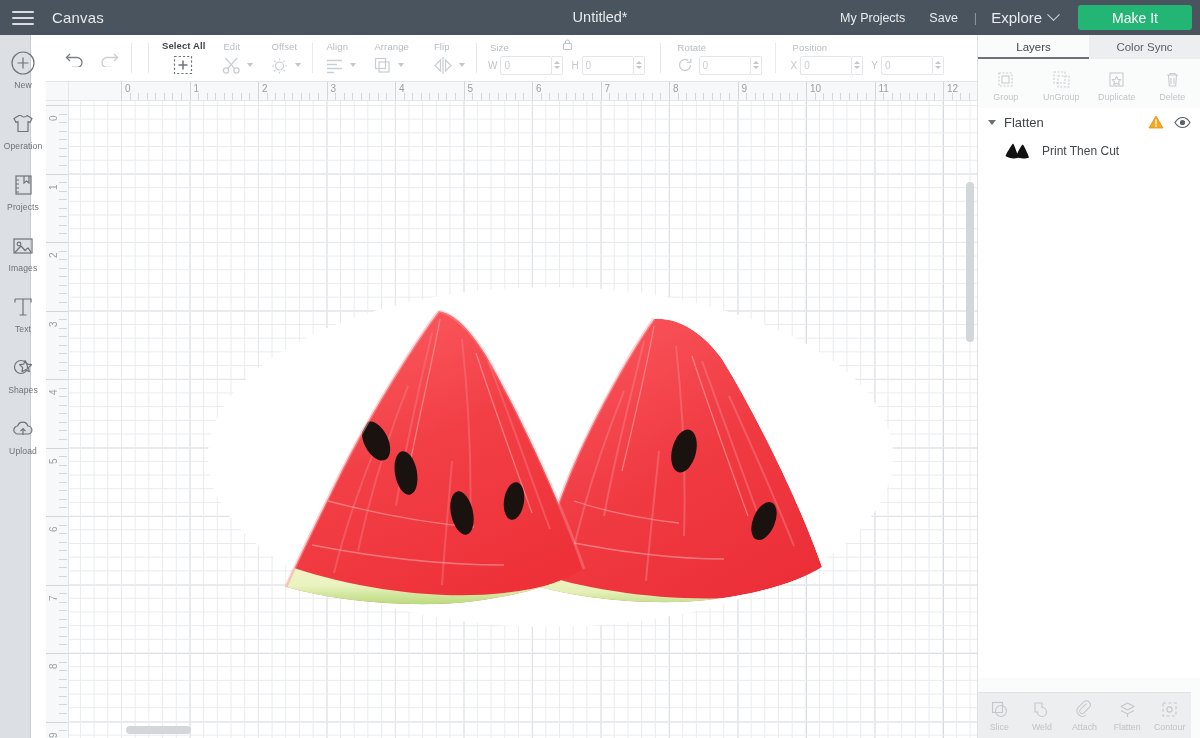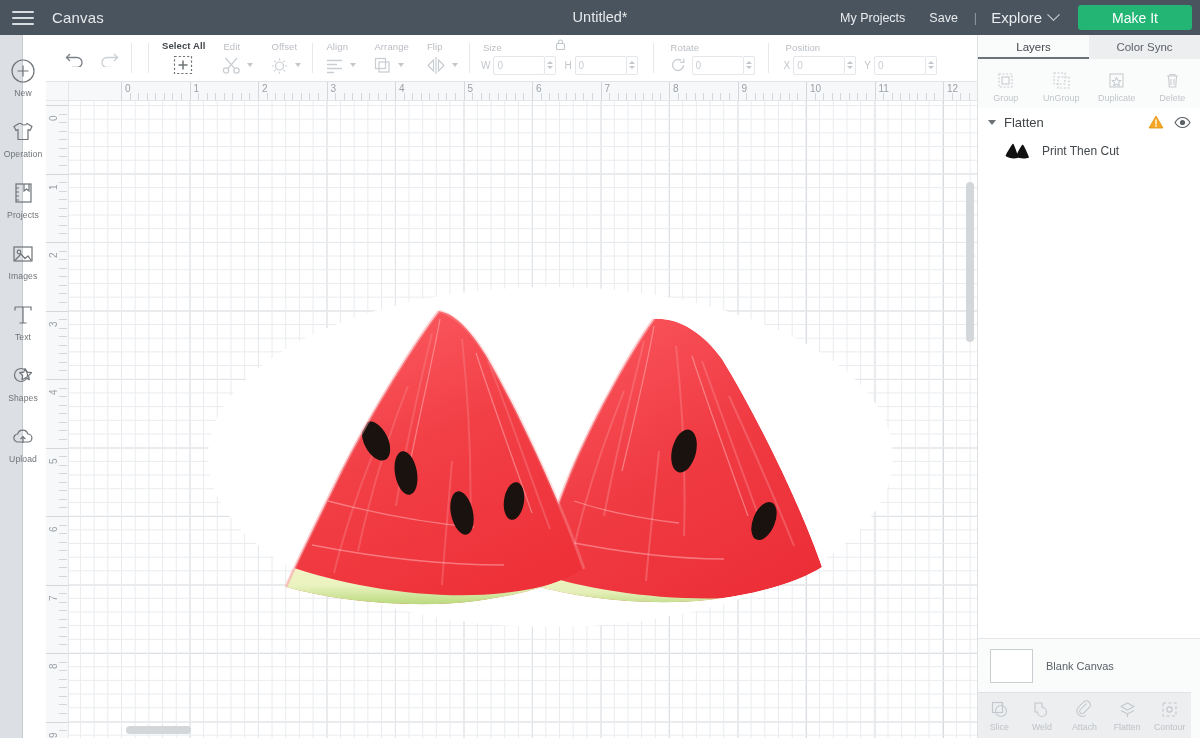--- a/index.html
+++ b/index.html
@@ -24,22 +24,22 @@
   #top-right{ position:absolute; right:8px; top:0; height:35px; display:flex; align-items:center; gap:0;}
   .tr-link{ color:#e9ecee; font-size:12.5px; padding:0 12px; cursor:pointer; white-space:nowrap;}
   .tr-sep{ color:#8b959d; font-size:13px; padding:0 4px;}
   #explore-wrap{ display:flex; align-items:center; gap:7px; padding:0 14px 0 10px; cursor:pointer;}
   #explore-wrap .chev{ width:9px; height:9px; border-right:1.6px solid #cdd3d8;
     border-bottom:1.6px solid #cdd3d8; transform:rotate(45deg) translate(-2px,-2px);}
   #makeit{ background:#22b573; color:#fff; font-size:14px; border:none; border-radius:3px;
     height:25px; padding:0 34px; cursor:pointer; font-family:inherit; margin-left:6px;}
 
   
-  #sidebar{ position:absolute; left:0; top:35px; width:23px; height:703px;
-    background:#dcdfe3; border-right:1px solid #c8ccd1; padding-top:22px;}
+  #sidebar{ position:absolute; left:0; top:35px; width:31px; height:703px;
+    background:#dcdfe3; border-right:1px solid #c8ccd1; padding-top:14px;}
   .sb-item{ width:46px; height:60px; display:flex; flex-direction:column;
     align-items:center; justify-content:flex-start; cursor:pointer; margin-bottom:1px;}
   .sb-ico{ width:28px; height:28px; display:flex; align-items:center; justify-content:center; color:#6f7478;}
   .sb-label{ font-size:8.6px; color:#6f7478; margin-top:3px; letter-spacing:.1px;}
 
   
   #toolbar{ position:absolute; left:46px; top:35px; width:931px; height:47px;
     background:#fff; border-bottom:1px solid #e2e4e7; display:flex; align-items:center;}
   .tb-sep{ width:1px; height:30px; background:#e6e8ea; margin:0 6px;}
   .tb-grp{ display:flex; flex-direction:column; justify-content:center; height:47px; padding:0 5px;}
@@ -99,21 +99,21 @@
     background:#d4d7da; border-radius:4px; z-index:5; cursor:pointer;}
   #hscroll{ position:absolute; left:80px; bottom:4px; width:65px; height:8px;
     background:#d4d7da; border-radius:4px; z-index:5; cursor:pointer;}
 
   
   #rpanel{ position:absolute; left:977px; top:35px; width:223px; height:703px;
     background:#fafbfb; border-left:1px solid #dfe2e5;}
   #rtabs{ display:flex; height:24px; background:#eceef0;}
   .rtab{ flex:1; text-align:center; font-size:11.5px; color:#5c6268; line-height:24px; cursor:pointer;}
   .rtab.sel{ background:#fafbfb; color:#43484d; border-bottom:2px solid #6d7479;}
-  #ractions{ display:flex; height:56px; border-bottom:1px solid #a3a3a3; background:#fafbfb;}
+  #ractions{ display:flex; height:56px; border-bottom:3px solid #a3a3a3; background:#fafbfb;}
   .ract{ flex:1; display:flex; flex-direction:column; align-items:center; justify-content:center; cursor:pointer;}
   .ract-ico{ color:#c8ccd0; height:21px; display:flex; align-items:center;}
   .ract-lab{ font-size:9px; color:#c2c6ca; margin-top:2px;}
 
   #layerlist{ position:absolute; top:73px; left:0; width:223px; height:570px; background:#fff;}
   #grouprow{ display:flex; align-items:center; height:28px; padding:0 10px; cursor:pointer;}
   #grouprow .tri{ width:0;height:0;border-left:4.5px solid transparent;border-right:4.5px solid transparent;
     border-top:5px solid #6b7075; margin-right:8px;}
   #grouprow .gname{ font-size:13px; color:#3f4448; flex:1;}
   #layerrow{ display:flex; align-items:center; height:30px; padding:0 10px 0 24px; cursor:pointer;}
@@ -310,21 +310,21 @@
       <span class="tb-ico">
         <svg width="21" height="21" viewBox="0 0 21 21" fill="none" stroke="currentColor" stroke-width="1.2">
           <rect x="3.5" y="3.5" width="10" height="10"></rect>
             <rect x="7" y="7" width="10" height="10"></rect>
           </svg>
       </span>
       <span class="caret"></span>
     </div>
   </div>
 
-  <div class="tb-grp" style="margin-left:6px;">
+  <div class="tb-grp" style="margin-left:13px;">
     <div class="tb-title">Flip</div>
     <div class="tb-row">
       <span class="tb-ico">
         <svg width="22" height="21" viewBox="0 0 22 21" fill="none" stroke="currentColor" stroke-width="1.2">
           <path d="M11 2v17"></path>
             <path d="M8.5 5 3 10.5 8.5 16z"></path>
             <path d="M13.5 5 19 10.5 13.5 16z"></path>
           </svg>
       </span>
       <span class="caret"></span>
@@ -782,24 +782,20 @@
       <span id="thumb">
         <svg width="30" height="18" viewBox="0 0 30 18">
           <path d="M10.5 2 C 8.5 5, 5 10, 3.5 14 C 7 16.6, 13 17, 16.5 15.6 C 15 11, 13 5.5, 11.8 2.6 C 11.4 1.8, 10.9 1.6, 10.5 2 Z" fill="#111"></path>
           <path d="M20 3 C 18 6, 15 11, 14 14.6 C 17.5 16.8, 23.5 17, 27 15.4 C 25.5 11, 23 5.8, 21.6 3.4 C 21.1 2.5, 20.5 2.5, 20 3 Z" fill="#111"></path>
         </svg>
       </span>
       <span class="lname">Print Then Cut</span>
     </div>
   </div>
 
-  <div id="canvasrow">
-    <div id="canvas-swatch"></div>
-    <div id="canvas-lab">Blank Canvas</div>
-  </div>
 
   <div id="rbottom">
     <div class="rb">
       <span class="rb-ico">
         <svg width="19" height="19" viewBox="0 0 19 19" fill="none" stroke="currentColor" stroke-width="1.1">
           <rect x="2.5" y="2.5" width="10" height="10"></rect>
             <circle cx="11" cy="11" r="5.5"></circle>
           </svg>
       </span>
       <span class="rb-lab">Slice</span>

